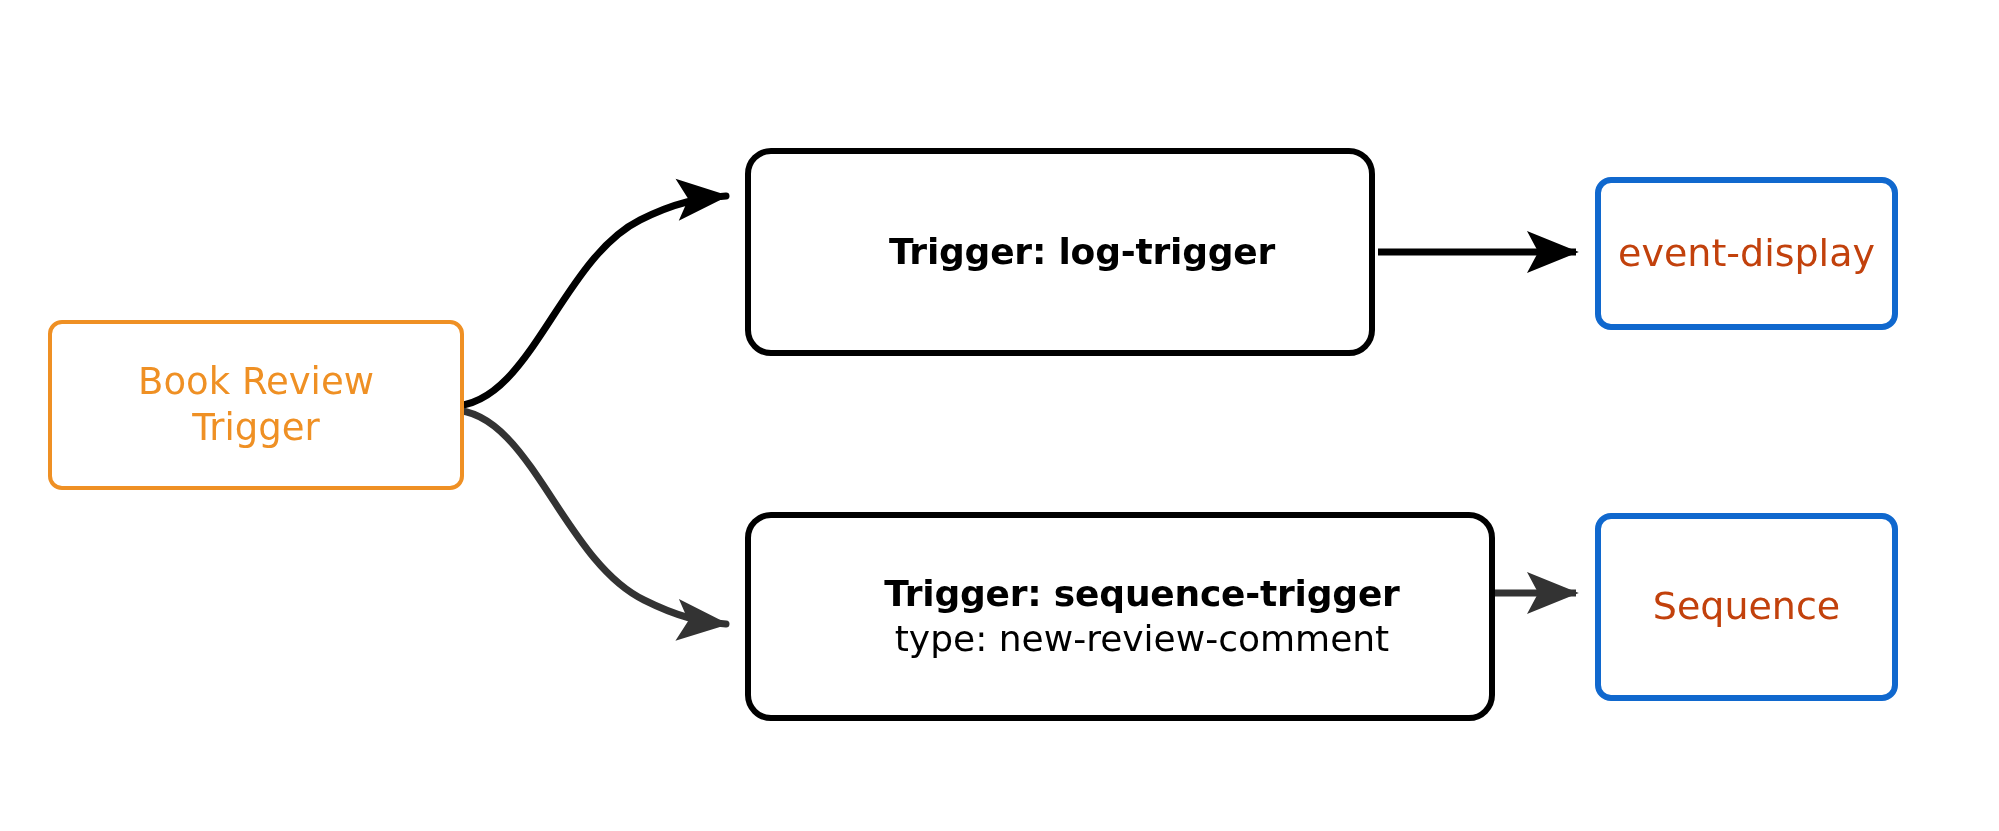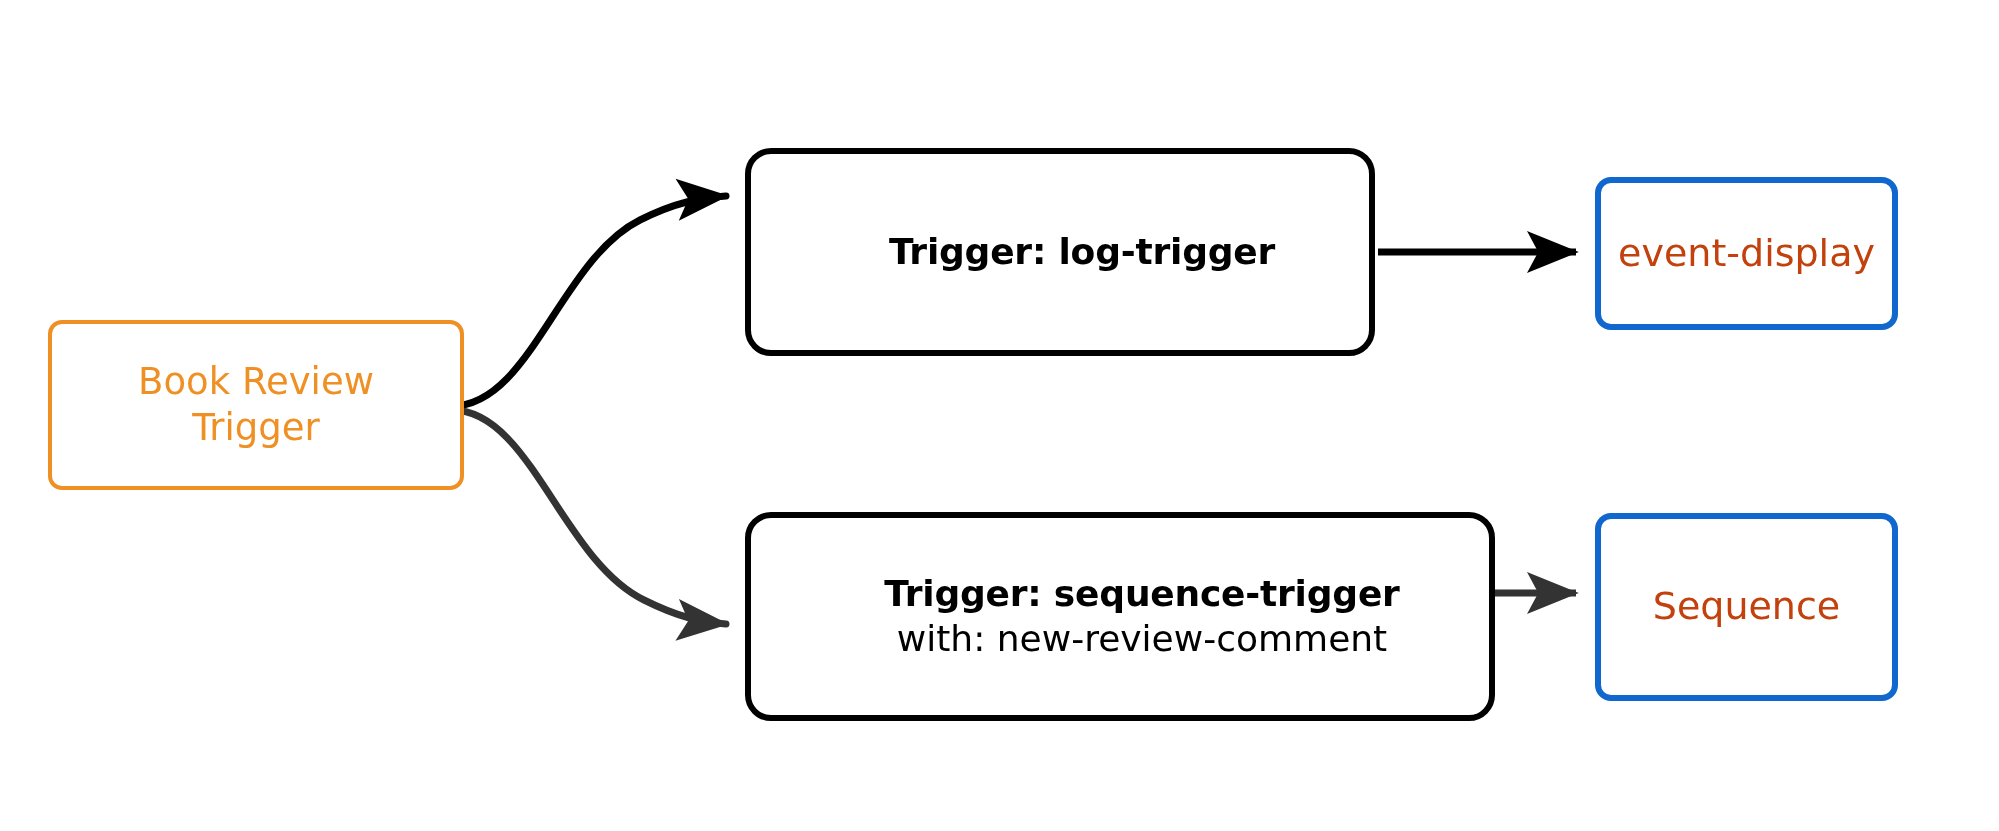--- a/index.html
+++ b/index.html
@@ -102,21 +102,21 @@
     <span class="broker-line">Book Review</span>
     <span class="broker-line">Trigger</span>
   </div>
 
   <div class="node node-trigger" style="left:745px; top:148px; width:630px; height:208px;">
     <span class="trigger-title">Trigger: log-trigger</span>
   </div>
 
   <div class="node node-trigger" style="left:745px; top:488px; width:750px; height:209px;margin-top:24px;">
     <span class="trigger-title">Trigger: sequence-trigger</span>
-    <span class="trigger-sub">with: new-review-comment</span>
+    <span class="trigger-sub">type: new-review-comment</span>
   </div>
 
   <div class="node node-sink" style="left:1595px; top:177px; width:303px; height:153px;">
     <span class="sink-label">event-display</span>
   </div>
 
   <div class="node node-sink" style="left:1595px; top:513px; width:303px; height:188px;">
     <span class="sink-label">Sequence</span>
   </div>
 

